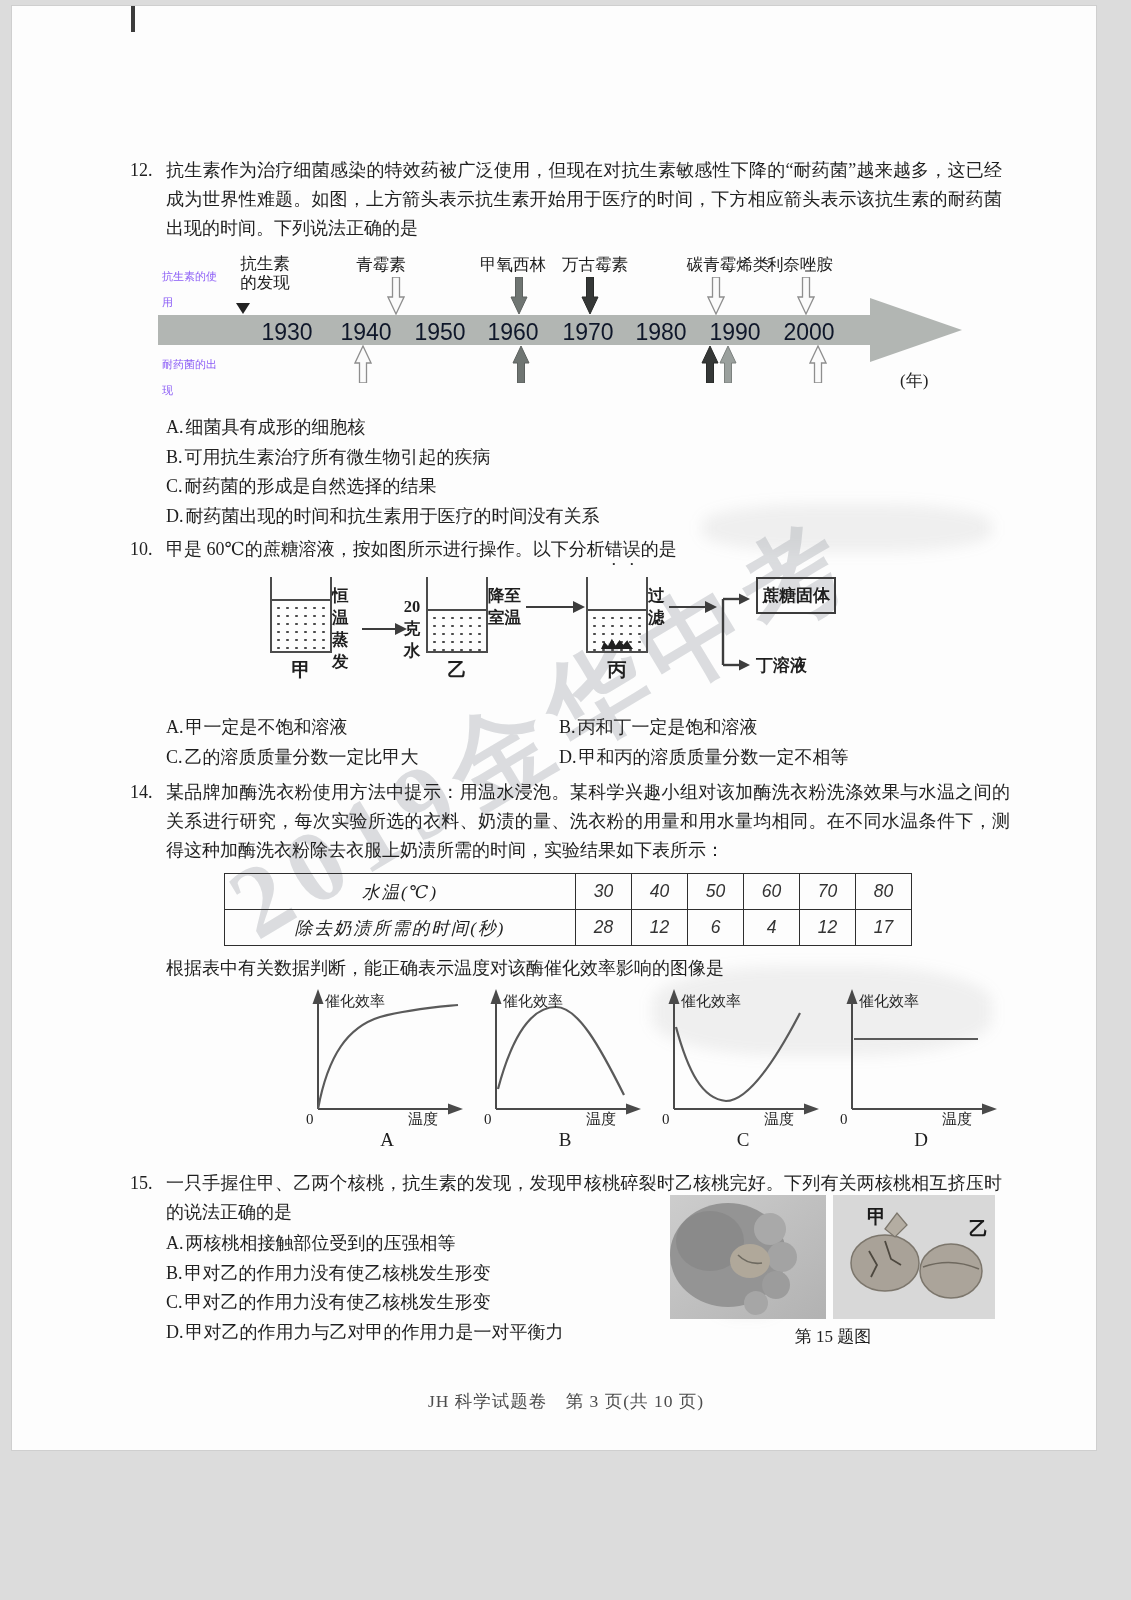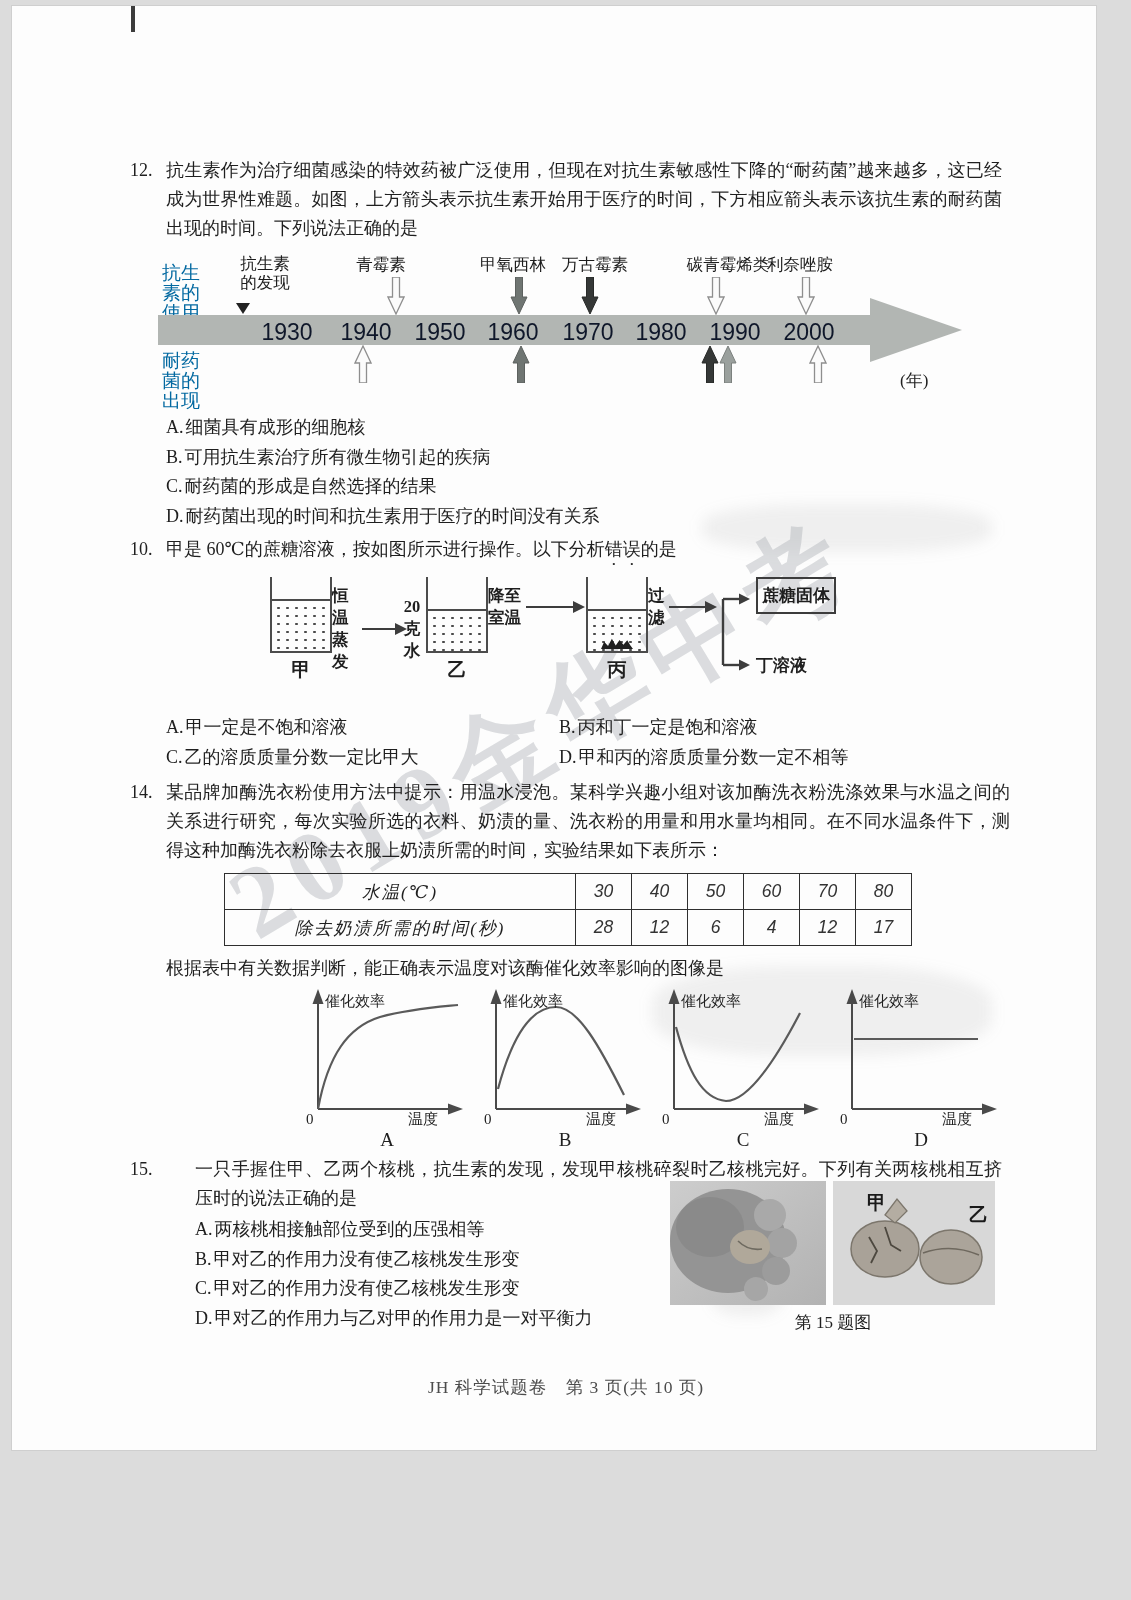--- a/index.html
+++ b/index.html
@@ -33,21 +33,21 @@
   .opt .okey{margin-right:2px;}
   .options-2col{display:grid;grid-template-columns:47% 53%;margin-top:4px;}
 
   
   .timeline{position:relative;height:150px;margin:10px 0 10px -8px;width:822px;}
   .tl-band{position:absolute;left:0;top:62px;width:712px;height:30px;background:#b2b6b3;}
   .tl-head{position:absolute;left:712px;top:45px;width:0;height:0;
     border-left:92px solid #b2b6b3;border-top:32px solid transparent;border-bottom:32px solid transparent;}
   .tl-year{position:absolute;top:66px;width:60px;margin-left:-30px;text-align:center;
     font-size:23px;color:#0f172a;font-family:"Liberation Sans","DejaVu Sans",sans-serif;}
-  .tl-side{position:absolute;left:4px;width:56px;font-size:19px;line-height:20px;color:#0369a1;}
+  .tl-side{position:absolute;left:4px;width:56px;font-size:11px;line-height:26px;color:#8b5cf6;}
   .tl-evt{position:absolute;top:1px;transform:translateX(-50%);font-size:16.5px;white-space:nowrap;color:#1c1c1c;}
   .tl-evt.wrap{white-space:normal;width:52px;text-align:center;line-height:19px;}
   .tl-arr{position:absolute;width:18px;height:38px;margin-left:-9px;}
   .tl-arr.top{top:24px;}
   .tl-arr.bot{top:92px;}
   .tl-tri{position:absolute;top:50px;margin-left:-7px;}
   .arr-outline{fill:#fbfbfb;stroke:#8e8e8e;stroke-width:1.3;}
   .arr-gray{fill:#6f7572;stroke:#5d615f;stroke-width:1;}
   .arr-gray2{fill:#9aa09d;stroke:#7c817e;stroke-width:1;}
   .arr-dark{fill:#35383 7;} .arr-dark{fill:#353837;stroke:#282a29;stroke-width:1;}
@@ -331,21 +331,21 @@
               <text class="glab" x="27" y="19">催化效率</text>
               <text class="glab" x="110" y="137">温度</text>
               <text class="glab" x="8" y="137">0</text>
             </svg>
             <div class="gletter">D</div>
           </div>
         </div>
       </div>
     </div>
 
-    <div class="question" style="margin-top:4px;gap:29px;">
+    <div class="question" style="margin-top:18px;">
       <div class="qnum">15.</div>
       <div class="qbody q15-body">
         <p class="stem">一只手握住甲、乙两个核桃，抗生素的发现，发现甲核桃碎裂时乙核桃完好。下列有关两核桃相互挤压时的说法正确的是</p>
 
         <div class="options q15-options">
           <div class="opt"><span class="okey">A.</span><span>两核桃相接触部位受到的压强相等</span></div>
           <div class="opt"><span class="okey">B.</span><span>甲对乙的作用力没有使乙核桃发生形变</span></div>
           <div class="opt"><span class="okey">C.</span><span>甲对乙的作用力没有使乙核桃发生形变</span></div>
           <div class="opt"><span class="okey">D.</span><span>甲对乙的作用力与乙对甲的作用力是一对平衡力</span></div>
         </div>

